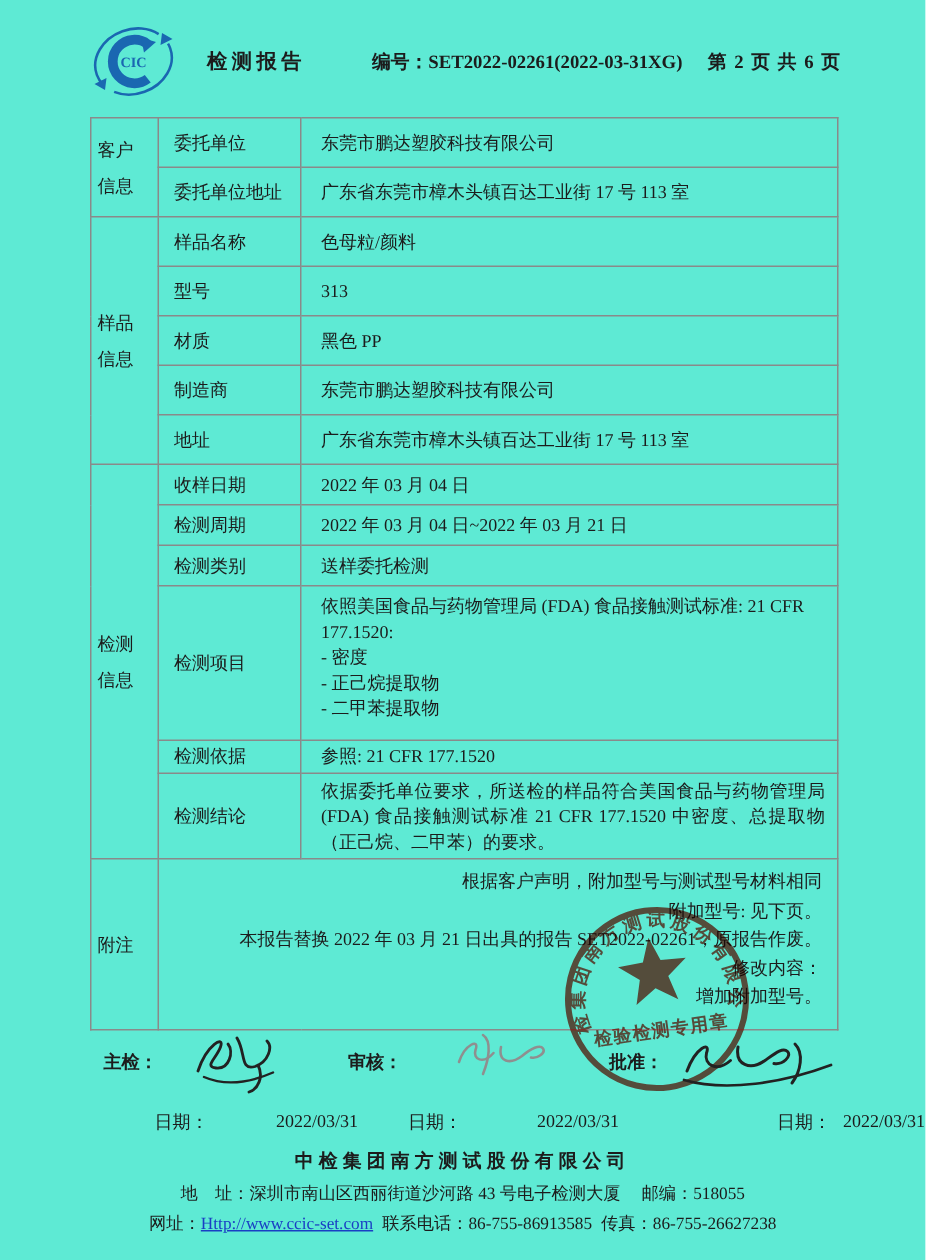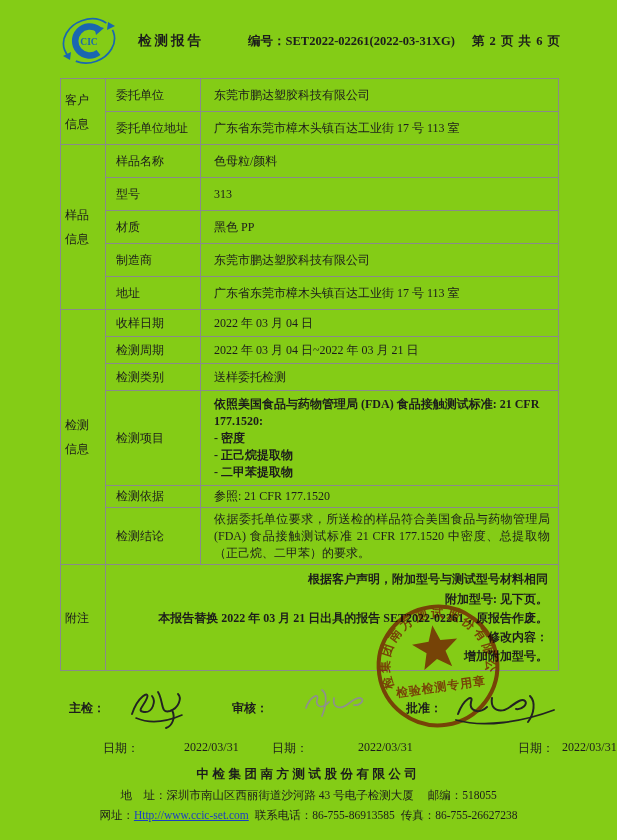--- a/index.html
+++ b/index.html
@@ -2,41 +2,41 @@
 <html><head>
 <meta charset="utf-8">
 <style>
   * { margin:0; padding:0; box-sizing:border-box; }
   html,body { background:#ffffff; }
   body {
     width:617px; height:840px; margin:0 auto; position:relative;
     font-family:"Liberation Serif","DejaVu Serif",serif;
     color:#1c1c1c;
   }
-  .page { position:absolute; inset:0; background:#84cc16; overflow:hidden; }
+  .page { position:absolute; inset:0; background:#5eead4; overflow:hidden; }
 
   
   .header { position:absolute; top:14px; left:60px; right:56px; height:54px;
             display:flex; align-items:center; }
   .logo { width:58px; height:48px; flex:0 0 auto; }
   .hdr-title { font-size:13.5px; font-weight:bold; letter-spacing:3px; margin-left:20px; }
   .hdr-no { font-size:12.5px; font-weight:bold; margin-left:44px; white-space:nowrap; }
   .hdr-page { font-size:12.5px; font-weight:bold; margin-left:auto; letter-spacing:1px; white-space:nowrap; }
 
   
   .tbl-wrap { position:absolute; top:78px; left:60px; width:498px; }
   table.report { border-collapse:collapse; table-layout:fixed; width:498px; }
   table.report td { border:1px solid #8a8a8a; font-size:12px; vertical-align:middle; }
   td.sec { text-align:left; font-size:12px; padding:0 4px; line-height:24px; }
   td.lbl { padding-left:10px; }
   td.val { padding-left:13px; padding-right:8px; }
   tr.h33 { height:33px; }
   tr.h27 { height:27px; }
   tr.h22 { height:22px; }
-  td.multi { vertical-align:top; padding-top:5px; padding-bottom:4px;font-weight:bold; }
+  td.multi { vertical-align:top; padding-top:5px; padding-bottom:12px; }
   .line17 { line-height:17px; }
   .line19 { line-height:19.2px;text-align:right; }
   td.concl { line-height:16.8px; padding-top:3px; padding-bottom:3px; text-align:justify; }
   td.notes { padding-left:8px; padding-right:10px; }
 
   
   .signoff { position:absolute; left:60px; top:684px; width:505px; height:78px; }
   .signoff .slabel { position:absolute; font-size:12px; font-weight:bold; white-space:nowrap; }
   .signoff .sdate  { position:absolute; font-size:12px; white-space:nowrap;margin-left:40px; }
   .sig { position:absolute; }

